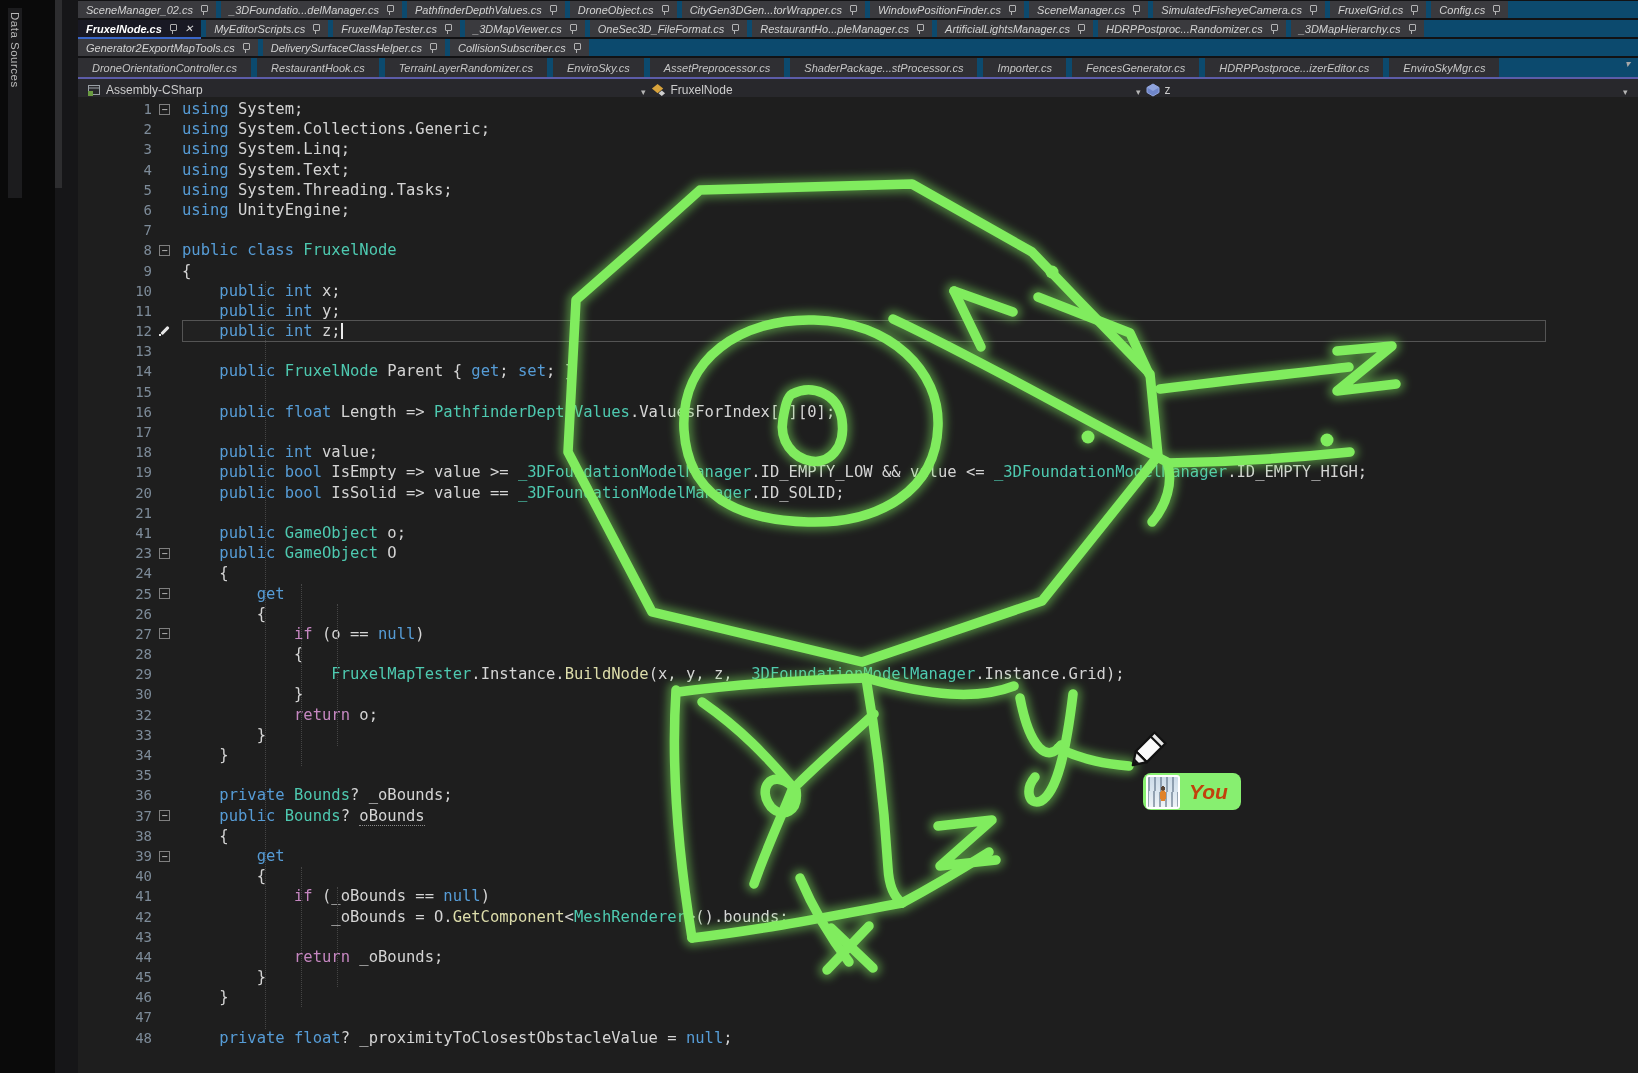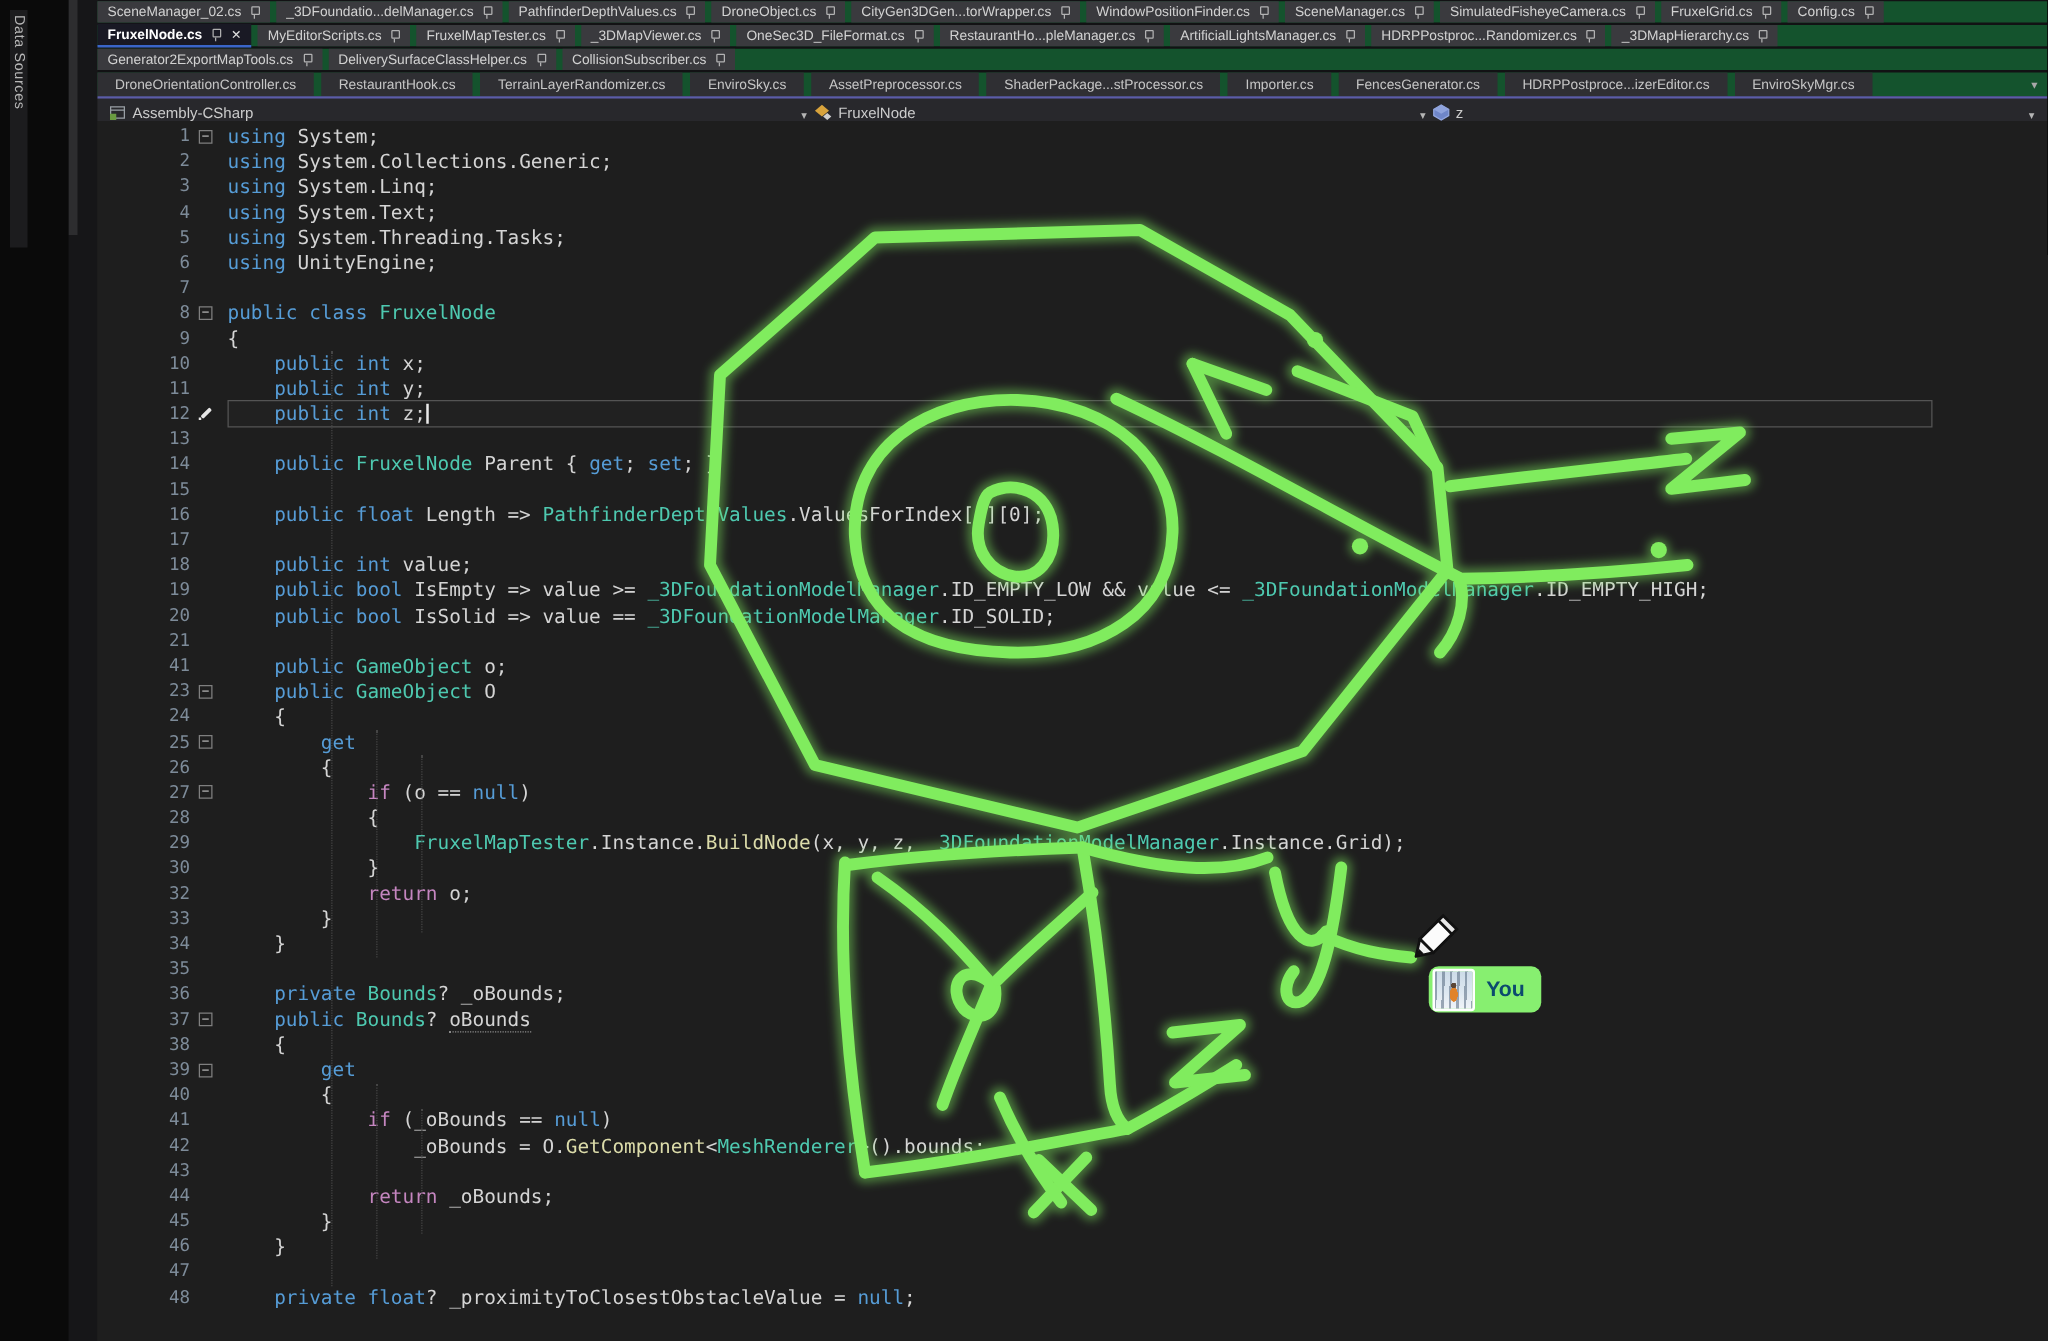--- a/index.html
+++ b/index.html
@@ -6,21 +6,21 @@
   #stage{position:relative;width:1638px;height:1073px;overflow:hidden;background:#1e1e1e;
          font-family:"Liberation Sans",sans-serif;}
   
   .left-rail{position:absolute;left:0;top:0;width:55px;height:1073px;background:#0a0a0a;}
   .side-strip{position:absolute;left:55px;top:0;width:23px;height:1073px;background:#161618;}
   .side-scroll{position:absolute;left:0;top:0;width:7px;height:188px;background:#2d2d2f;}
   .vertical-tab{position:absolute;left:8px;top:8px;height:182px;writing-mode:vertical-rl;
         color:#b8b8b8;font-size:11.5px;letter-spacing:.5px;background:#1c1c1e;padding:4px 1px;}
   
   #tab-rows{position:absolute;left:78px;top:0;right:0;height:77px;background:#121214;}
-  .tab-row{position:absolute;left:0;right:0;display:flex;align-items:center;gap:5px;background:#14532d;}
+  .tab-row{position:absolute;left:0;right:0;display:flex;gap:5px;background:#0c4a6e;font-style:italic;}
   .tab-row.r1{top:1px;height:17px;}
   .tab-row.r2{top:20px;height:17px;}
   .tab-row.r3{top:39px;height:17px;}
   .tab-row.r4{top:58px;height:19px;gap:6px;}
   .tab{display:flex;align-items:center;height:100%;padding:0 8px;background:#3a3a3e;
        color:#d2d2d2;font-size:11px;white-space:nowrap;cursor:default;}
   .tab-row.r4 .tab{background:#2f2f33;color:#c6c6c6;padding:0 14px;}
   .tab.active{background:#191924;color:#fff;font-weight:bold;border-bottom:2px solid var(--active-underline);}
   .pin{display:inline-block;width:8px;height:10px;position:relative;margin-left:7px;opacity:.85;}
   .pin::before{content:'';position:absolute;left:1px;top:0;width:5px;height:5px;border:1px solid #c8c8c8;border-radius:1px;}
@@ -54,21 +54,21 @@
   
   #drawing{position:absolute;left:0;top:0;z-index:50;pointer-events:none;}
   #you-badge{position:absolute;left:1143px;top:773px;height:37px;z-index:60;display:flex;align-items:center;
             gap:9px;background:var(--badge-bg);border-radius:8px;padding:0 13px 0 3px;box-sizing:border-box;}
   #you-avatar{width:30px;height:30px;border:2px solid #fff;border-radius:3px;flex:none;
       background:
         radial-gradient(3px 3px at 50% 38%, #5a4636 70%, rgba(0,0,0,0) 75%),
         radial-gradient(5px 9px at 50% 62%, #e0832a 62%, rgba(0,0,0,0) 66%),
         repeating-linear-gradient(92deg, rgba(84,104,126,0.55) 0 2px, rgba(255,255,255,0) 2px 6px),
         linear-gradient(180deg,#ccdbe8 0%,#dde8f1 55%,#f0f4f8 100%);}
-  #you-label{font-size:17px;font-weight:bold;color:#0c4a6e;}
+  #you-label{font-size:21px;font-weight:bold;color:#c2410c;font-style:italic;}
   #pencil-cursor{position:absolute;left:1124px;top:730px;z-index:70;pointer-events:none;}
 </style>
 </head>
 <body>
 
 <div id="stage">
 
   <div class="left-rail"></div>
   <div class="side-strip">
     <div class="side-scroll"></div>

